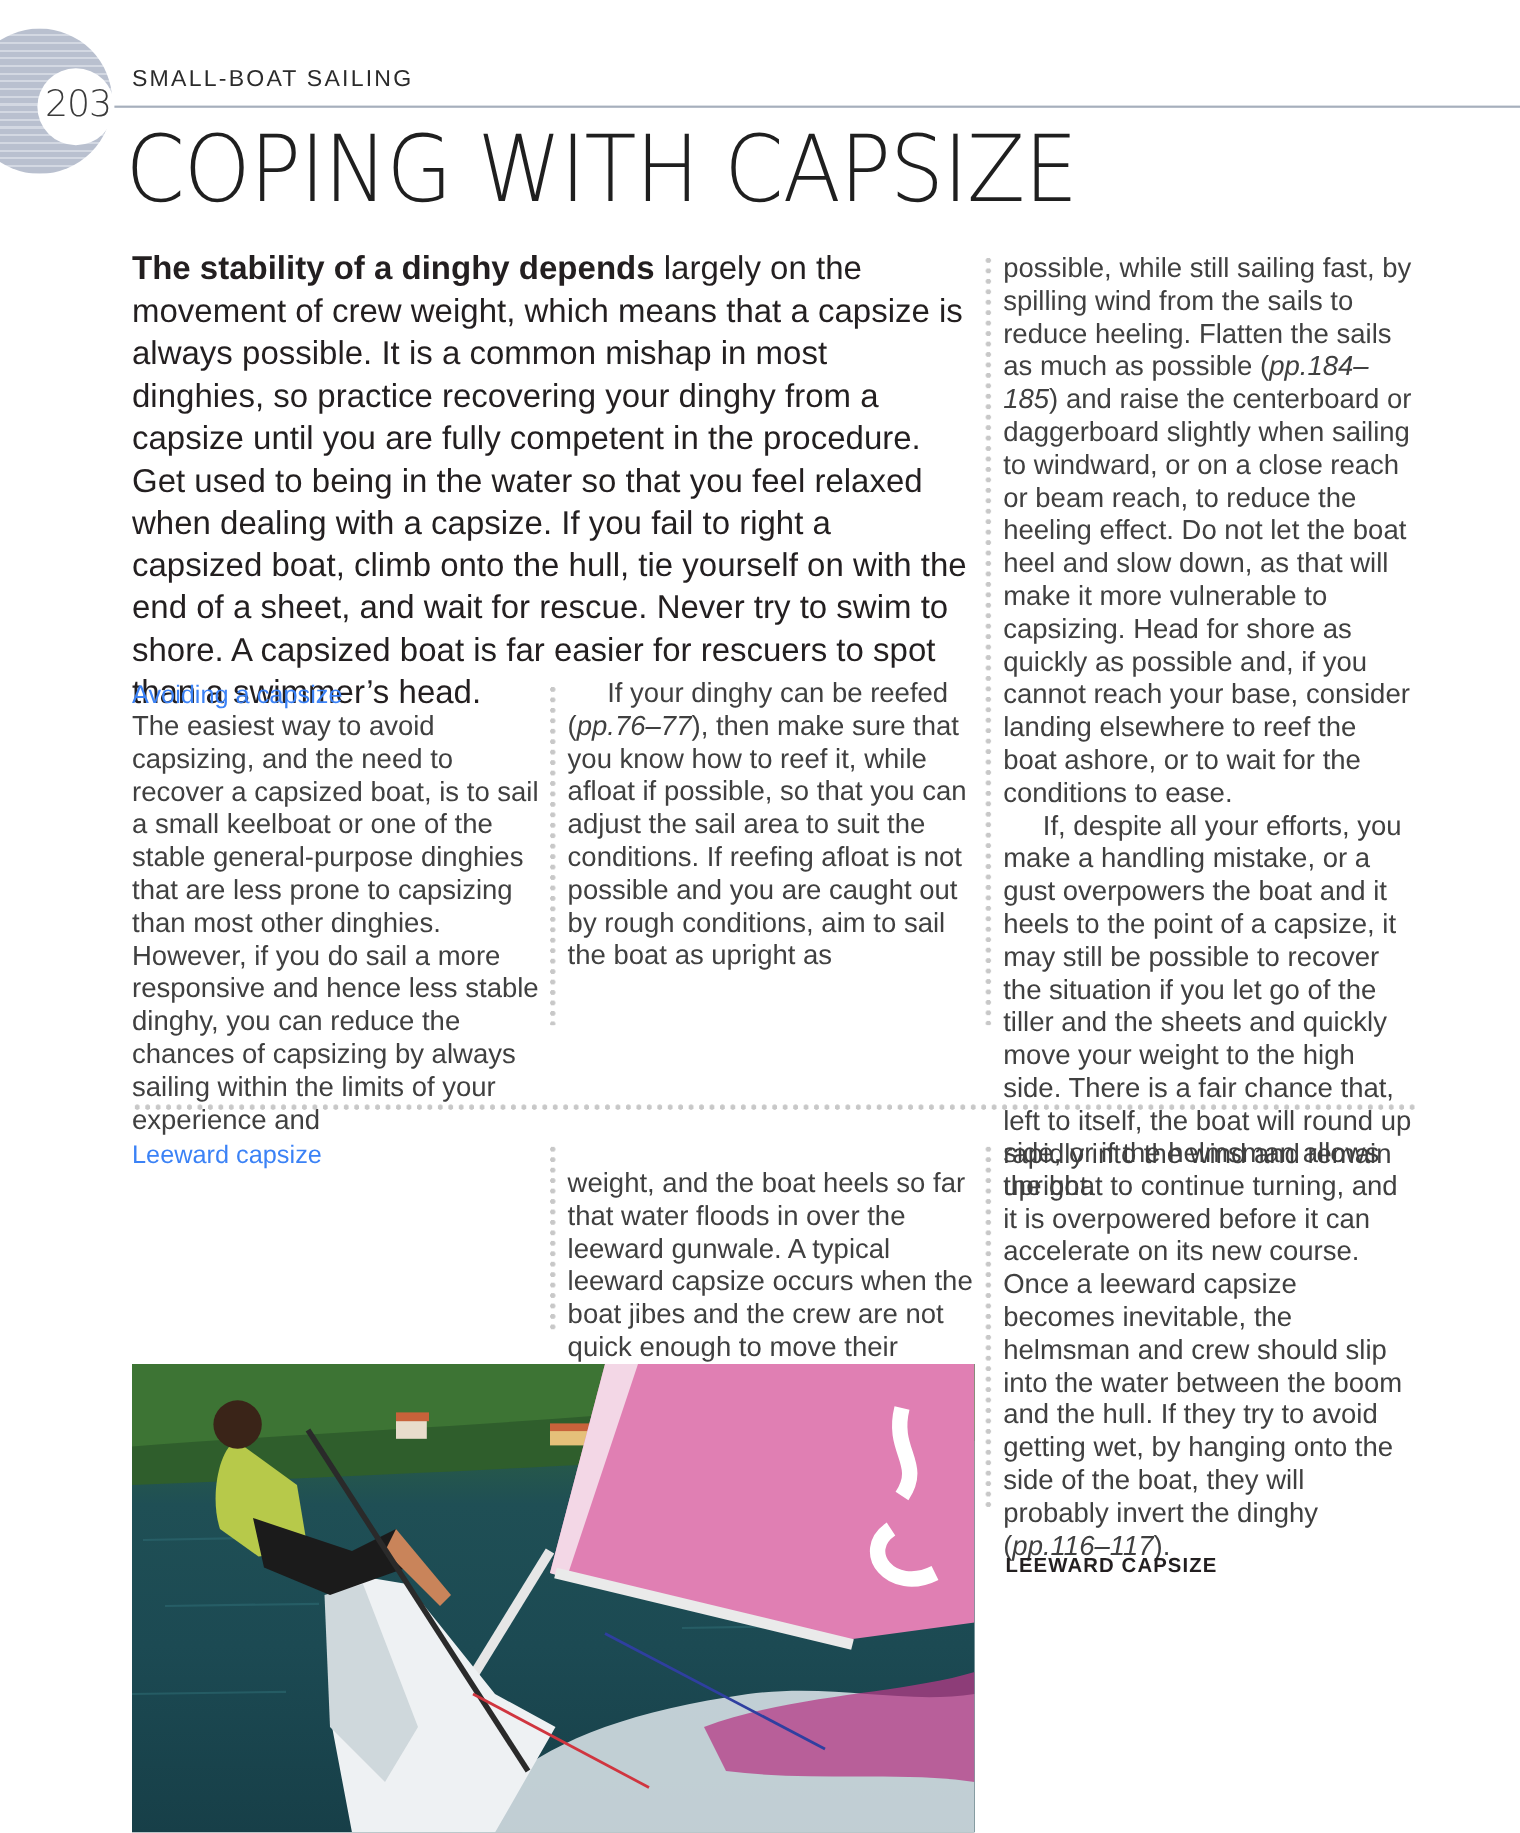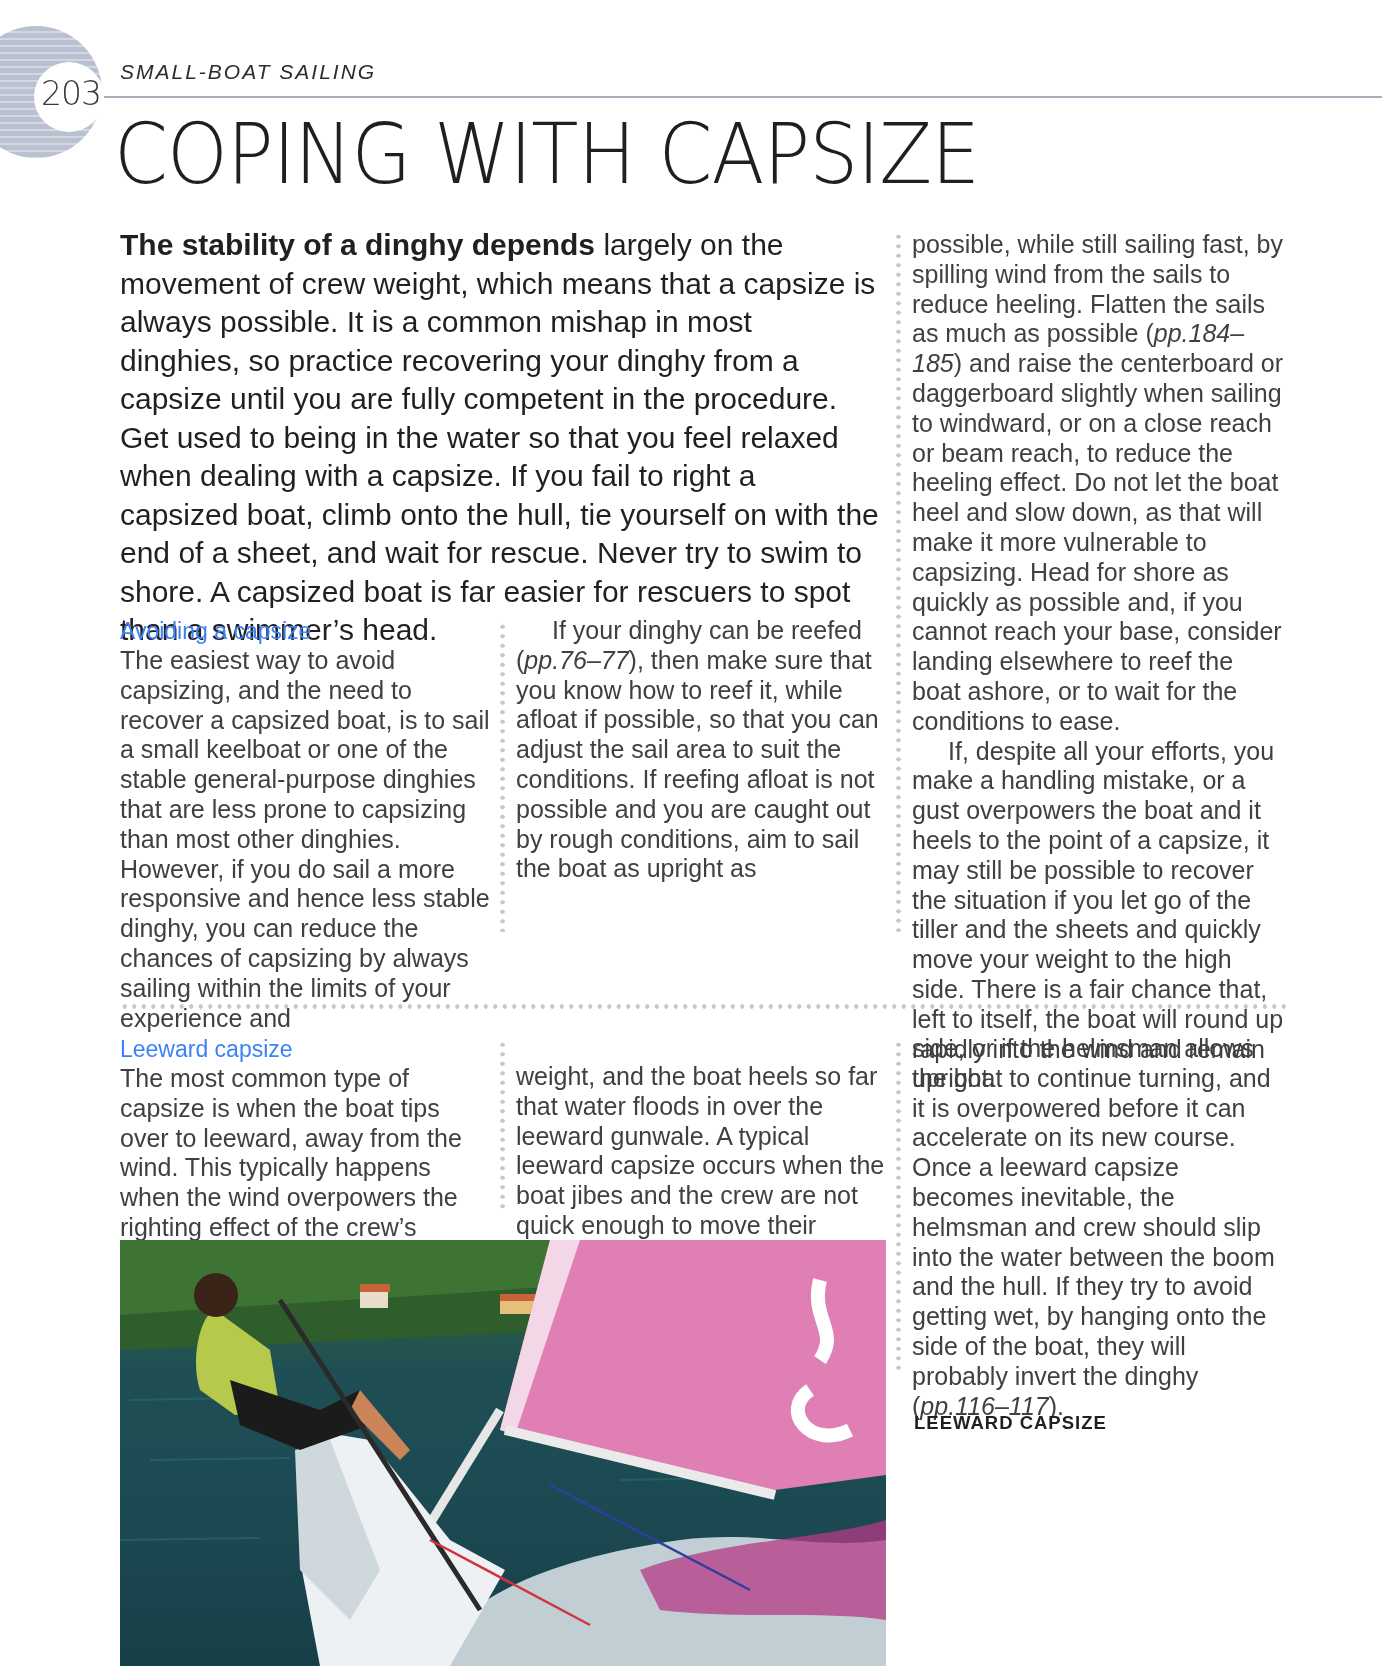--- a/index.html
+++ b/index.html
@@ -5,21 +5,21 @@
     html, body { margin: 0; padding: 0; background: #ffffff; }
     body { width: 1382px; height: 1666px; position: relative; overflow: hidden; color: #231f20; }
     .abs { position: absolute; }
 
     
     .folio-disc { left: -30px; top: 26px; width: 132px; height: 132px; border-radius: 50%;
       background: repeating-linear-gradient(180deg, #b9c0cf 0px, #b9c0cf 5px, #d3d8e2 5px, #d3d8e2 7px); }
     .folio-inner { left: 34px; top: 62px; width: 70px; height: 70px; border-radius: 50%; background: #fff; }
     .folio-num { left: 38px; top: 74px; width: 66px; text-align: center; font-family: "DejaVu Sans", sans-serif; font-weight: 200; font-size: 33px; color: #3a3a3a; letter-spacing: -1px; }
 
-    .running-head { left: 120px; top: 60px; font-family: "Liberation Sans", sans-serif; font-size: 21px; letter-spacing: 2px; color: #2b2b2b; font-style: italic; }
+    .running-head { left: 120px; top: 60px; font-family: "Liberation Sans", sans-serif; font-size: 21px; letter-spacing: 2px; color: #2b2b2b; }
     .rule { left: 104px; top: 96px; width: 1278px; height: 2px; background: #a6afbc; }
 
     .title { left: 114px; top: 112px; font-family: "DejaVu Sans", sans-serif; font-size: 84px; font-weight: 200; letter-spacing: -1px; color: #1f1f1f; white-space: nowrap; line-height: 1; transform: scaleX(0.92); transform-origin: left top; }
 
     .intro { left: 120px; top: 226px; width: 760px; font-family: Liberation Sans, sans-serif; font-size: 30px; line-height: 38.5px; color: #231f20; }
     .intro b { font-weight: bold; }
 
     .serif { font-family: Liberation Sans, sans-serif; font-size: 25px; line-height: 29.8px; color: #404040; }
     .head { font-family: "Liberation Sans", sans-serif; font-weight: normal; font-size: 23px; line-height: 30px; color: #3b82f6; }
     .indent { text-indent: 36px; display: block; }
@@ -66,21 +66,20 @@
 </div>
 <div class="dotv" style="left:500px; top:622px; height:310px;"></div>
 <div class="col serif" style="left:516px; top:616px; width:370px;">
   <span class="indent"><span>If your dinghy can be reefed (</span><i>pp.76–77</i><span>), then make sure that you know how to reef it, while afloat if possible, so that you can adjust the sail area to suit the conditions. If reefing afloat is not possible and you are caught out by rough conditions, aim to sail the boat as upright as</span></span>
 </div>
 
 <div class="doth" style="left:120px; top:1004px; width:1168px;"></div>
 
 <div class="col" style="left:120px; top:1034px; width:375px;">
   <div class="head">Leeward capsize</div>
-  <div class="serif">The most common type of capsize is when the boat tips over to leeward, away from the wind. This typically happens when the wind overpowers the righting effect of the crew’s</div>
 </div>
 <div class="dotv" style="left:500px; top:1040px; height:170px;"></div>
 <div class="col serif" style="left:516px; top:1034px; width:370px;margin-top:28px;">
   <span>weight, and the boat heels so far that water floods in over the leeward gunwale. A typical leeward capsize occurs when the boat jibes and the crew are not quick enough to move their weight to the new windward</span>
 </div>
 <div class="dotv" style="left:896px; top:1040px; height:330px;"></div>
 <div class="col serif" style="left:912px; top:1034px; width:375px;">
   <span>side, or if the helmsman allows the boat to continue turning, and it is overpowered before it can accelerate on its new course. Once a leeward capsize becomes inevitable, the helmsman and crew should slip into the water between the boom and the hull. If they try to avoid getting wet, by hanging onto the side of the boat, they will probably invert the dinghy (</span><i>pp.116–117</i><span>).</span>
 </div>
 

